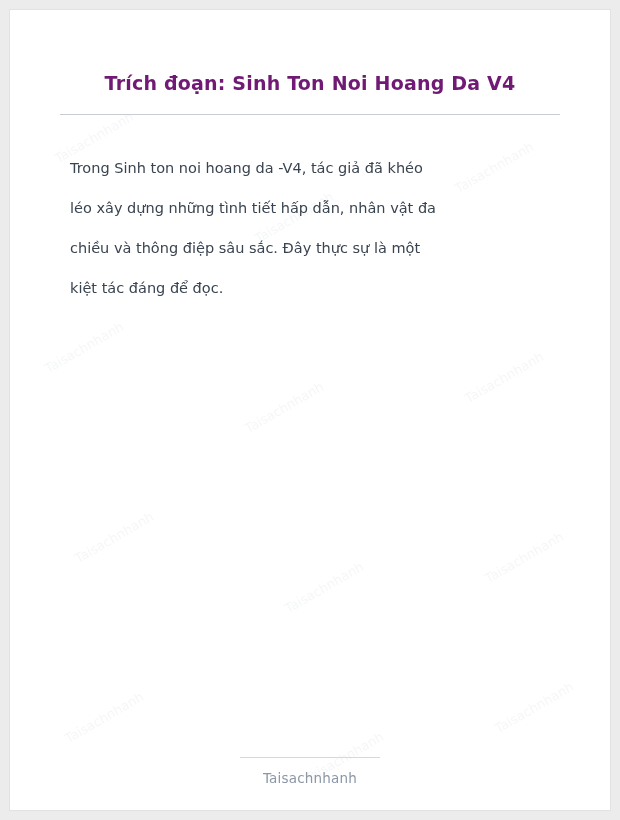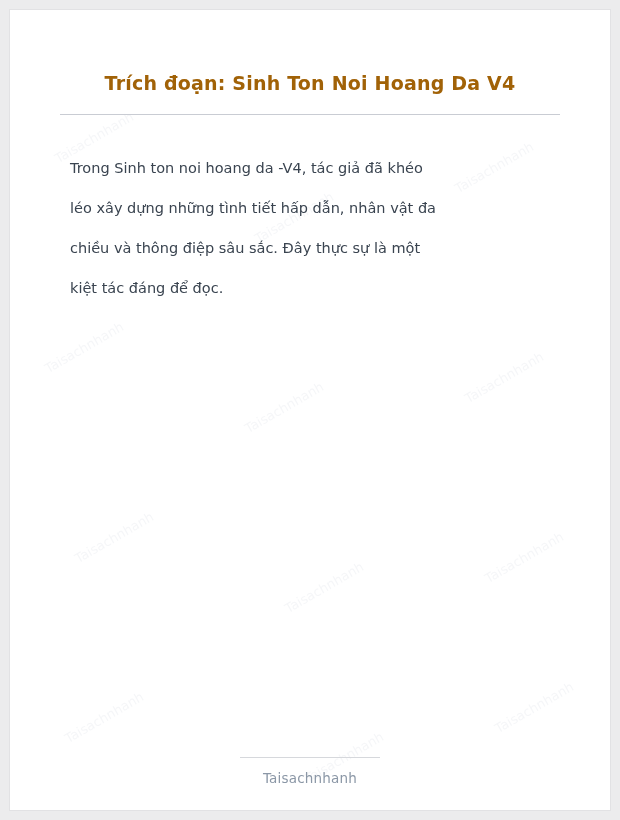--- a/index.html
+++ b/index.html
@@ -25,21 +25,21 @@
   }
   .doc-title {
     position: absolute;
     left: 0;
     right: 0;
     top: 62px;
     text-align: center;
     font-family: "DejaVu Sans", sans-serif;
     font-size: 19px;
     font-weight: 600;
-    color: #a16207;
+    color: #701a75;
     letter-spacing: 0.2px;
   }
   .title-rule {
     position: absolute;
     left: 50px;
     top: 104px;
     width: 500px;
     height: 1px;
     background: #c9ccd3;
   }

